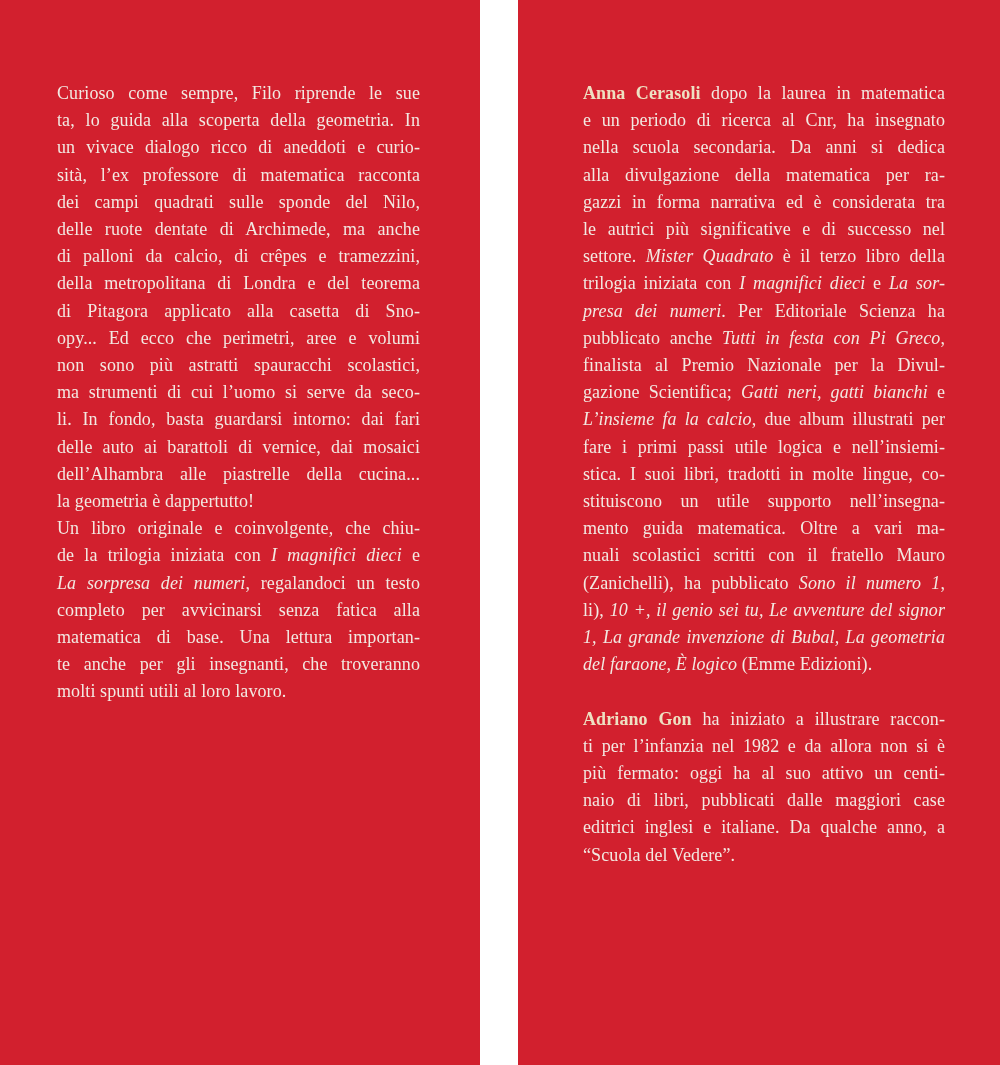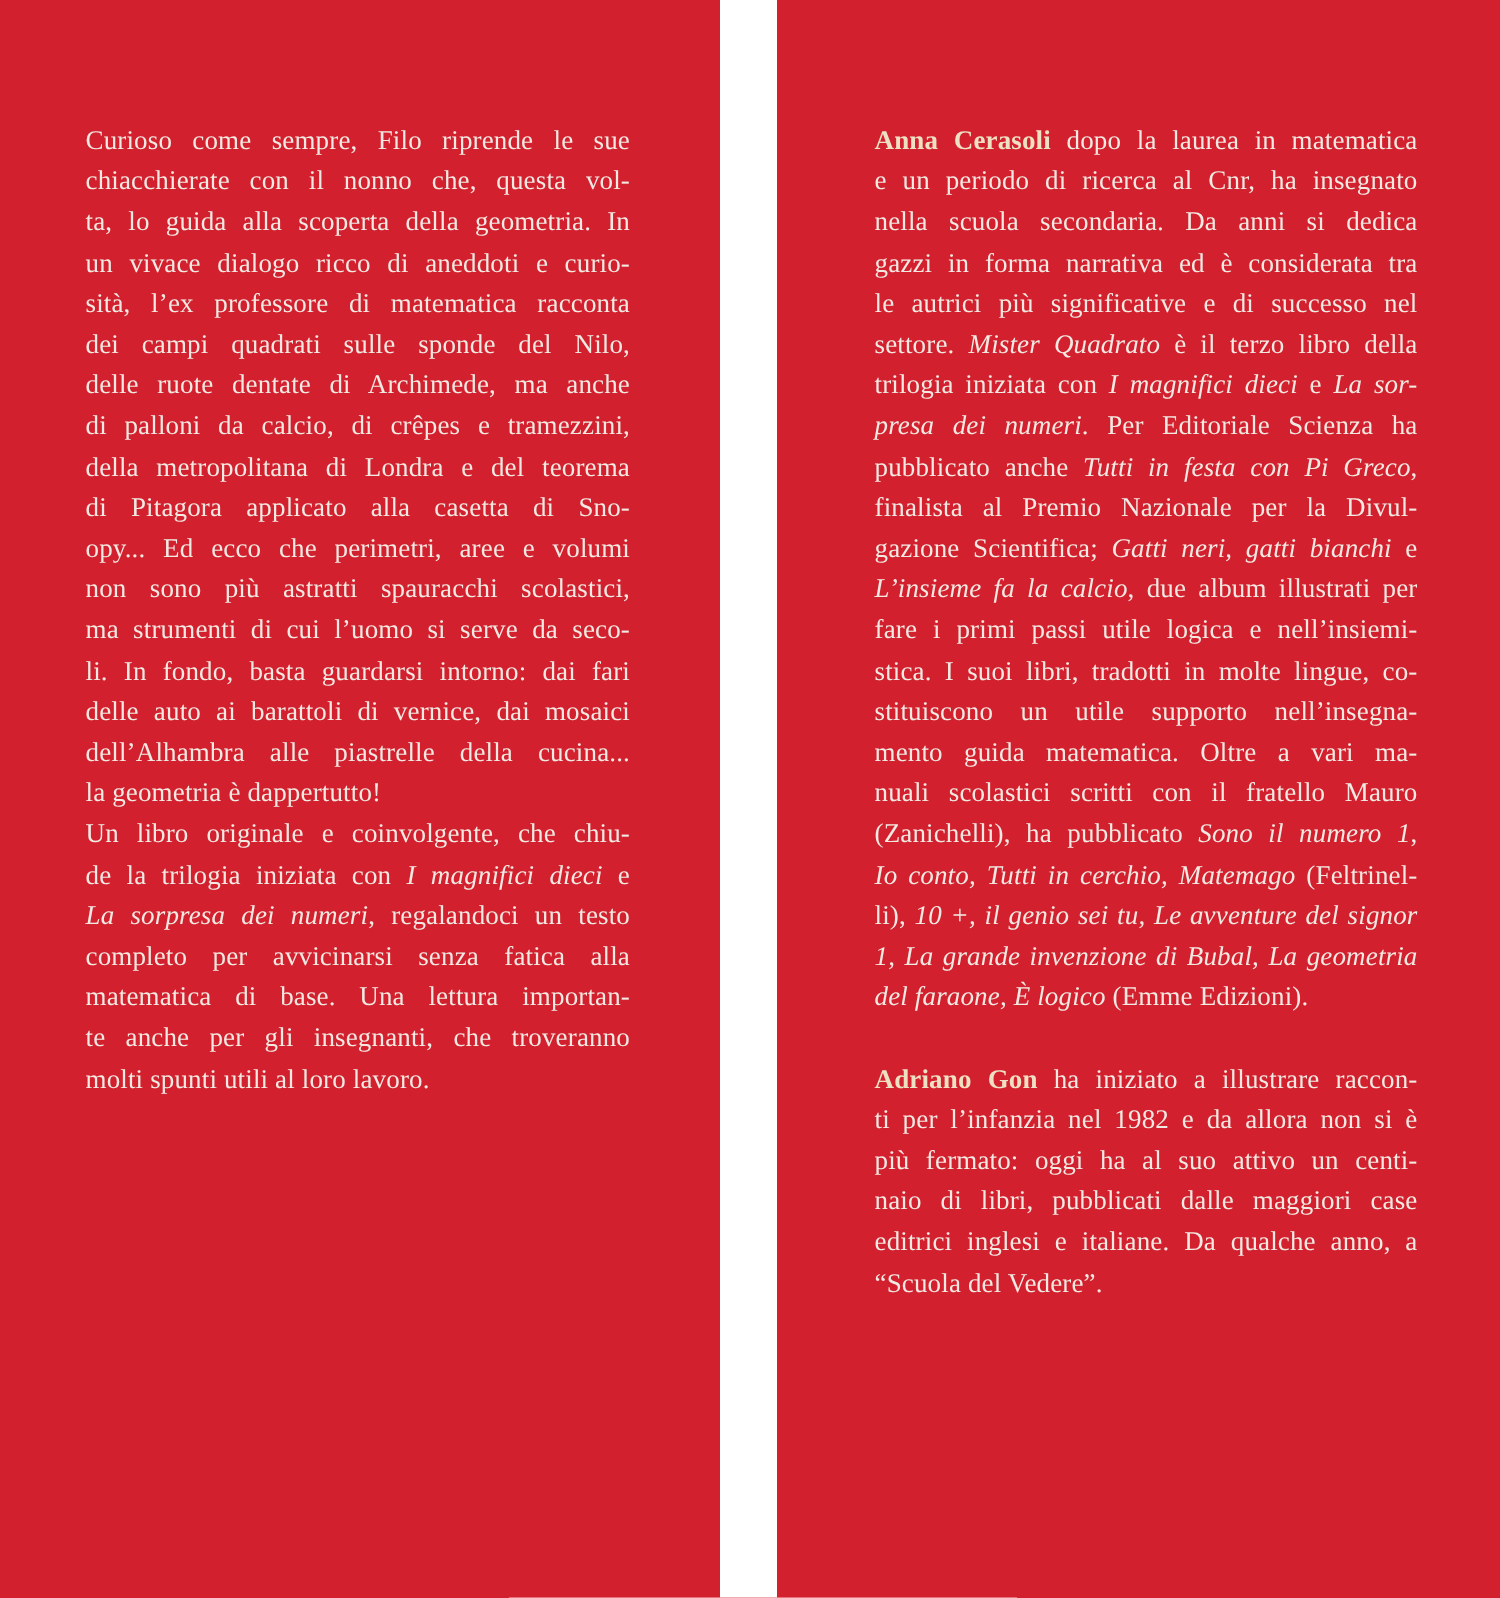--- a/index.html
+++ b/index.html
@@ -47,21 +47,20 @@
   .name { font-weight: bold; color: var(--name); }
 </style>
 </head>
 <body>
 
 <div>
 
   <section class="panel left">
     <div class="textcol">
         <div class="line"><span>Curioso come sempre, Filo riprende le sue</span></div>
-        <div class="line"><span>chiacchierate con il nonno che, questa vol-</span></div>
         <div class="line"><span>ta, lo guida alla scoperta della geometria. In</span></div>
         <div class="line"><span>un vivace dialogo ricco di aneddoti e curio-</span></div>
         <div class="line"><span>sità, l’ex professore di matematica racconta</span></div>
         <div class="line"><span>dei campi quadrati sulle sponde del Nilo,</span></div>
         <div class="line"><span>delle ruote dentate di Archimede, ma anche</span></div>
         <div class="line"><span>di palloni da calcio, di crêpes e tramezzini,</span></div>
         <div class="line"><span>della metropolitana di Londra e del teorema</span></div>
         <div class="line"><span>di Pitagora applicato alla casetta di Sno-</span></div>
         <div class="line"><span>opy... Ed ecco che perimetri, aree e volumi</span></div>
         <div class="line"><span>non sono più astratti spauracchi scolastici,</span></div>
@@ -81,36 +80,36 @@
   </section>
 
   <div class="spine-gap"></div>
 
   <section class="panel right">
     <div class="textcol">
       <div class="para">
           <div class="line"><span class="name">Anna Cerasoli</span><span> dopo la laurea in matematica</span></div>
           <div class="line"><span>e un periodo di ricerca al Cnr, ha insegnato</span></div>
           <div class="line"><span>nella scuola secondaria. Da anni si dedica</span></div>
+          <div class="line"><span>alla divulgazione della matematica per ra-</span></div>
           <div class="line"><span>gazzi in forma narrativa ed è considerata tra</span></div>
           <div class="line"><span>le autrici più significative e di successo nel</span></div>
           <div class="line"><span>settore. </span><span class="it">Mister Quadrato</span><span> è il terzo libro della</span></div>
           <div class="line"><span>trilogia iniziata con </span><span class="it">I magnifici dieci</span><span> e </span><span class="it">La sor-</span></div>
           <div class="line"><span class="it">presa dei numeri</span><span>. Per Editoriale Scienza ha</span></div>
           <div class="line"><span>pubblicato anche </span><span class="it">Tutti in festa con Pi Greco</span><span>,</span></div>
           <div class="line"><span>finalista al Premio Nazionale per la Divul-</span></div>
           <div class="line"><span>gazione Scientifica; </span><span class="it">Gatti neri, gatti bianchi</span><span> e</span></div>
           <div class="line"><span class="it">L’insieme fa la calcio</span><span>, due album illustrati per</span></div>
           <div class="line"><span>fare i primi passi utile logica e nell’insiemi-</span></div>
           <div class="line"><span>stica. I suoi libri, tradotti in molte lingue, co-</span></div>
           <div class="line"><span>stituiscono un utile supporto nell’insegna-</span></div>
           <div class="line"><span>mento guida matematica. Oltre a vari ma-</span></div>
           <div class="line"><span>nuali scolastici scritti con il fratello Mauro</span></div>
           <div class="line"><span>(Zanichelli), ha pubblicato </span><span class="it">Sono il numero 1</span><span>,</span></div>
-          <div class="line"><span class="it">Io conto, Tutti in cerchio, Matemago</span><span> (Feltrinel-</span></div>
           <div class="line"><span>li), </span><span class="it">10 +, il genio sei tu, Le avventure del signor</span></div>
           <div class="line"><span class="it">1, La grande invenzione di Bubal, La geometria</span></div>
           <div class="line no-just"><span class="it">del faraone, È logico</span><span> (Emme Edizioni).</span></div>
         </div>
       <div class="para">
           <div class="line"><span class="name">Adriano Gon</span><span> ha iniziato a illustrare raccon-</span></div>
           <div class="line"><span>ti per l’infanzia nel 1982 e da allora non si è</span></div>
           <div class="line"><span>più fermato: oggi ha al suo attivo un centi-</span></div>
           <div class="line"><span>naio di libri, pubblicati dalle maggiori case</span></div>
           <div class="line"><span>editrici inglesi e italiane. Da qualche anno, a</span></div>

